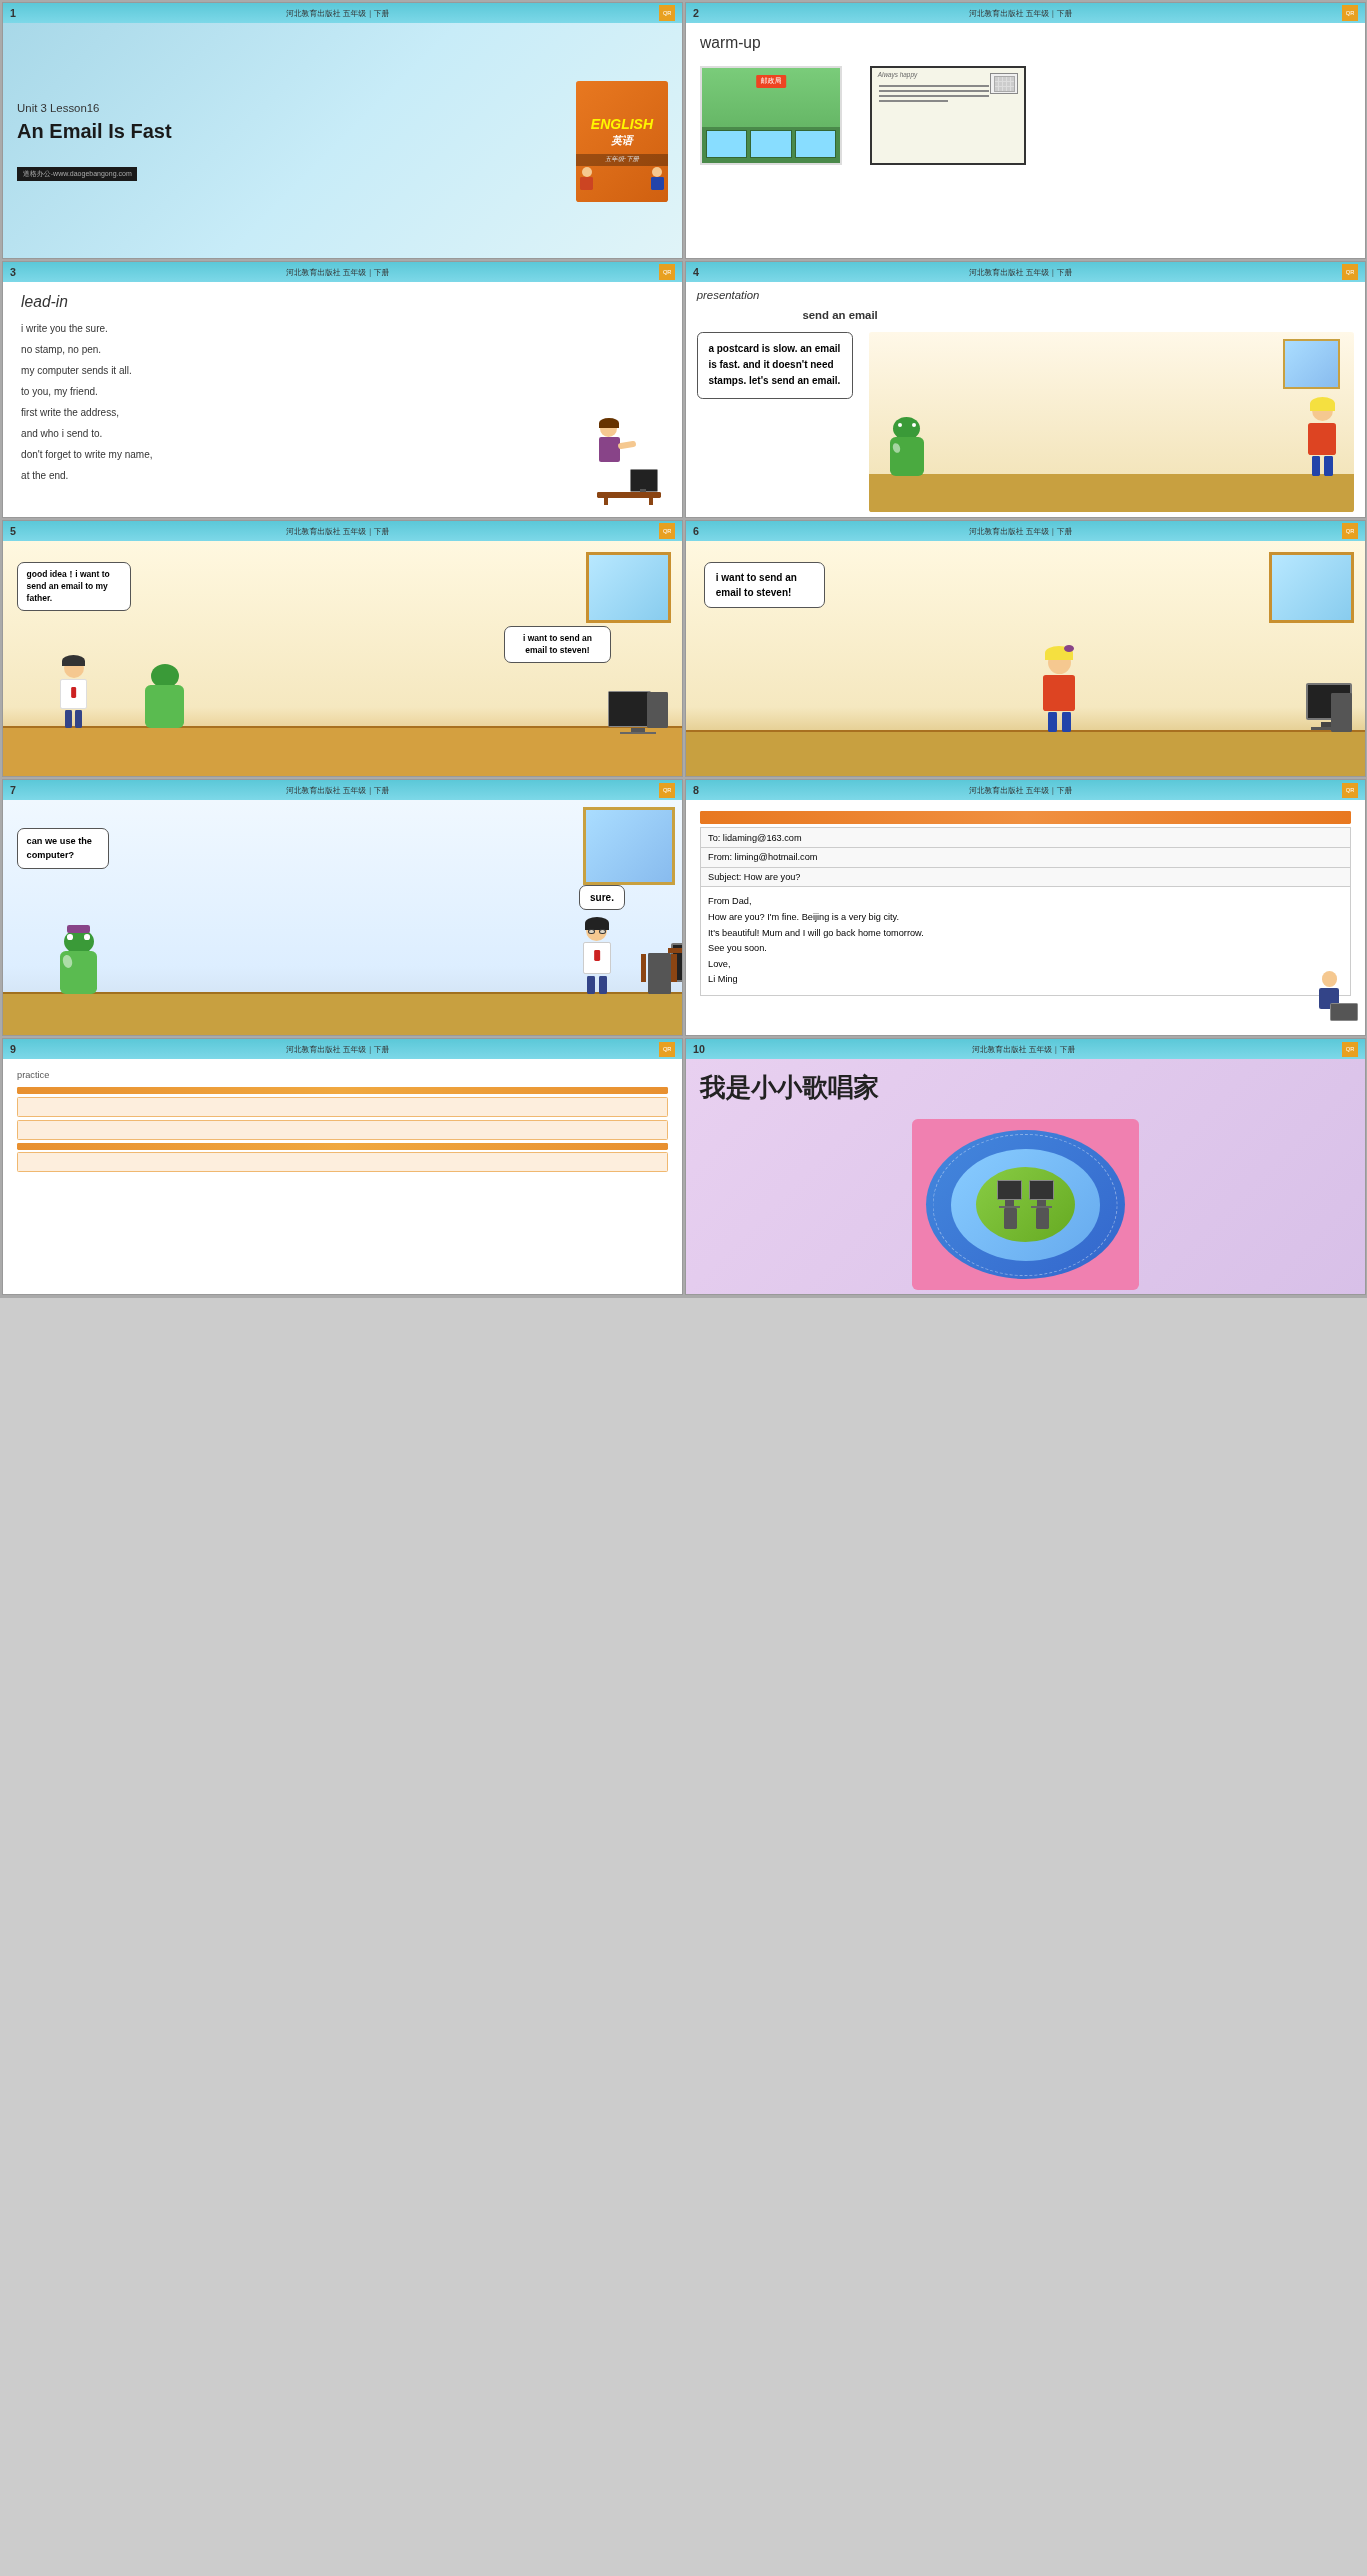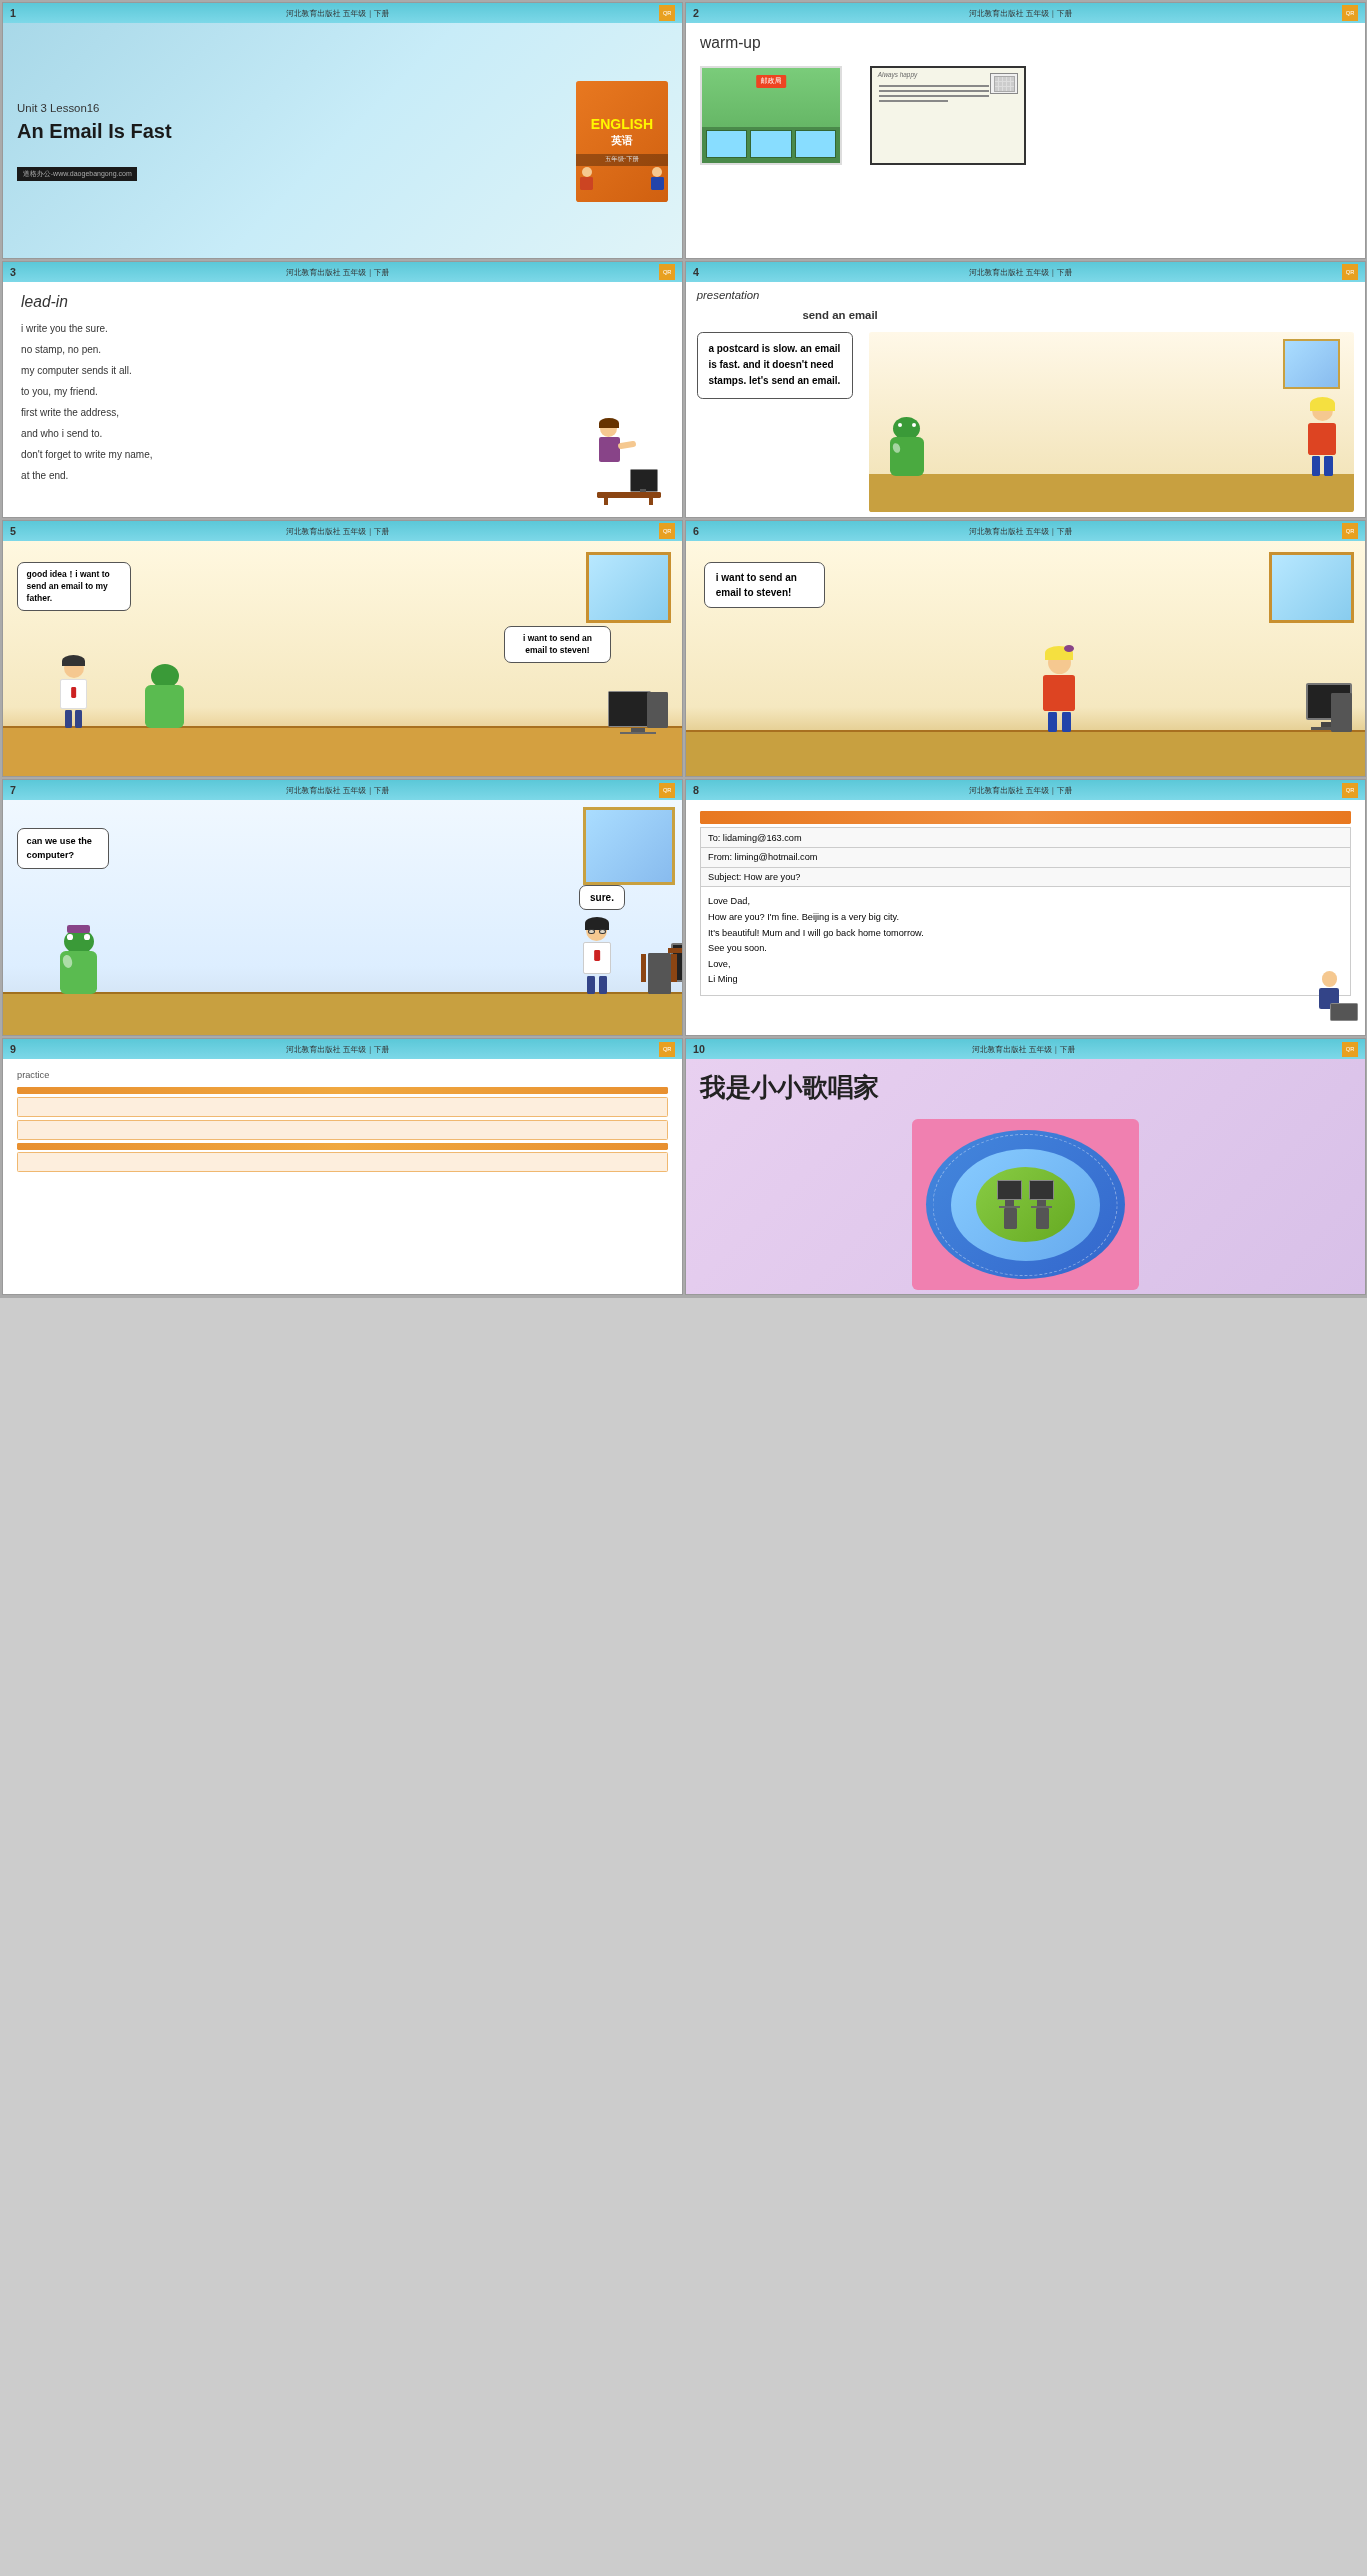--- a/index.html
+++ b/index.html
@@ -60,20 +60,21 @@
       width: 92px;
       height: 121px;
       background: linear-gradient(135deg, #e87820, #d06010);
       border-radius: 2.8px;
       display: flex;
       flex-direction: column;
       align-items: center;
       justify-content: center;
       position: relative;
       overflow: hidden;
+      font-style: italic;
     }
 
     
     .slide2-content {
       padding: 10.7px 14px;
       height: 267px;
     }
     .slide2-images {
       display: flex;
       gap: 28px;
@@ -725,21 +726,21 @@
     </div>
     <div class="slide8-content">
 
       <div class="orange-header"></div>
 
       <div style="border:0.7px solid #ccc;background:white;margin-bottom:5.7px;">
         <div style="border-bottom:0.7px solid #ccc;padding:4.3px 7px;font-size:9.2px;background:#f8f8f8;">To: lidaming@163.com</div>
         <div style="border-bottom:0.7px solid #ccc;padding:4.3px 7px;font-size:9.2px;background:#f8f8f8;">From: liming@hotmail.com</div>
         <div style="border-bottom:0.7px solid #ccc;padding:4.3px 7px;font-size:9.2px;background:#f8f8f8;">Subject: How are you?</div>
         <div class="email-body">
-          <div>Love Dad,</div>
+          <div>From Dad,</div>
           <div>How are you? I'm fine. Beijing is a very big city.</div>
           <div>It's beautiful! Mum and I will go back home tomorrow.</div>
           <div>See you soon.</div>
           <div>Love,</div>
           <div>Li Ming</div>
         </div>
       </div>
 
       <div style="position:absolute;right:14px;bottom:14px;width:43px;height:50px;">
         <div style="width:15.6px;height:15.6px;background:#f5c890;border-radius:50%;margin:0 auto;"></div>

